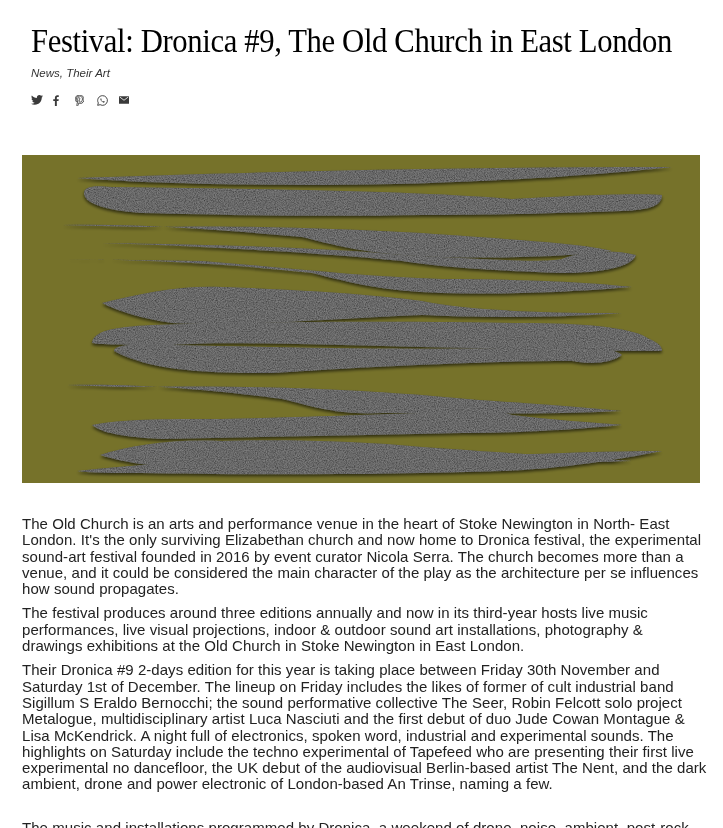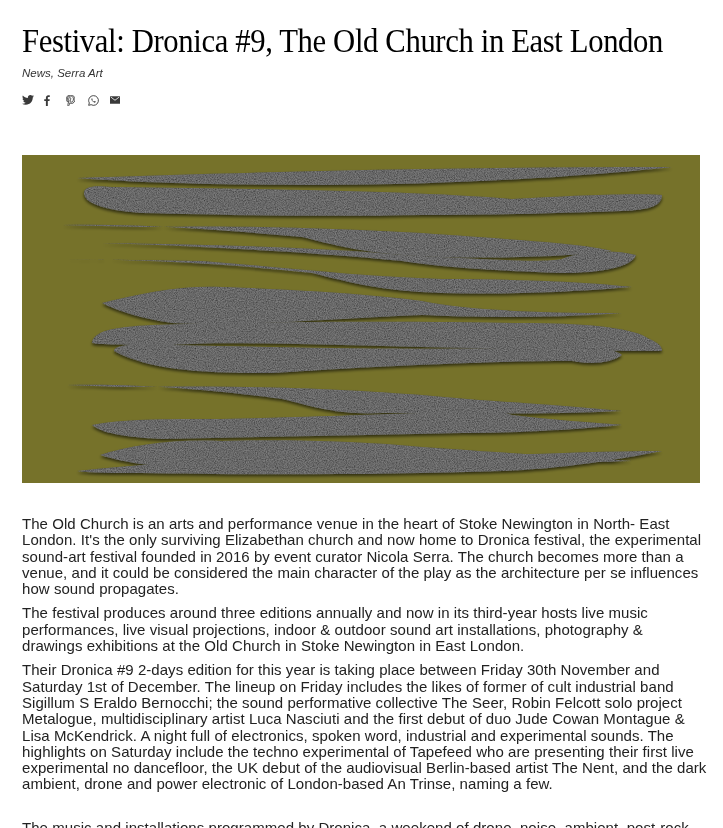--- a/index.html
+++ b/index.html
@@ -1,17 +1,17 @@
 <!DOCTYPE html>
 <html><head>
   <meta charset="utf-8">
   <style>
     html, body { margin: 0; padding: 0; background: #ffffff; }
     body { width: 723px; height: 828px; overflow: hidden; position: relative; color: #1a1a1a; }
-    .article { position: absolute; left: 22px; top: 0; width: 680px; }
+    .article { position: absolute; left: 31px; top: 0; width: 680px; }
     .title {
       font-family: "Liberation Serif", "DejaVu Serif", serif;
       font-size: 33px; line-height: 32px; font-weight: normal; color: #000;
       margin: 0; padding-top: 25px; letter-spacing: -0.4px;
       transform: scaleX(0.93); transform-origin: left top; width: 730px;
     }
     .categories {
       font-family: "Liberation Sans", "DejaVu Sans", sans-serif;
       font-style: italic; font-size: 11.5px; color: #333;
       margin-top: 9px; height: 14px; line-height: 14px;
@@ -33,21 +33,21 @@
     }
     .body-text p { margin: 0 0 8px 0; }
     .body-text p.spaced { margin-top: 27px; }
   </style>
 </head>
 <body>
 
 <div class="article">
   <h1 class="title">Festival: Dronica #9, The Old Church in East London</h1>
   <div class="categories">
-    <a href="#">News</a><span>, </span><a href="#">Serra Art</a>
+    <a href="#">News</a><span>, </span><a href="#">Their Art</a>
   </div>
   <div class="share">
     <span class="icon" title="Twitter">
       <svg width="12" height="10" viewBox="0 0 24 20">
           <path d="M24 2.4c-.9.4-1.8.7-2.8.8 1-.6 1.8-1.6 2.2-2.7-1 .6-2 1-3.1 1.2C19.3.7 18 0 16.6 0c-2.7 0-4.9 2.2-4.9 4.9 0 .4 0 .8.1 1.1C7.7 5.8 4.1 3.9 1.7.9c-.4.7-.7 1.6-.7 2.5 0 1.7.9 3.2 2.2 4.1-.8 0-1.6-.2-2.2-.6v.1c0 2.4 1.7 4.4 3.9 4.8-.4.1-.8.2-1.3.2-.3 0-.6 0-.9-.1.6 2 2.4 3.4 4.6 3.4-1.7 1.3-3.8 2.1-6.1 2.1-.4 0-.8 0-1.2-.1 2.2 1.4 4.8 2.2 7.5 2.2 9.1 0 14-7.5 14-14v-.6c1-.7 1.8-1.6 2.5-2.5z"></path>
         </svg>
     </span>
     <span class="icon" title="Facebook">
       <svg width="6" height="11" viewBox="0 0 10 20">
           <path d="M6.5 20V11h3l.5-3.5H6.5V5.3c0-1 .3-1.7 1.7-1.7H10V.5C9.7.4 8.6.3 7.4.3 4.8.3 3 1.9 3 4.8v2.7H0V11h3v9z"></path>

